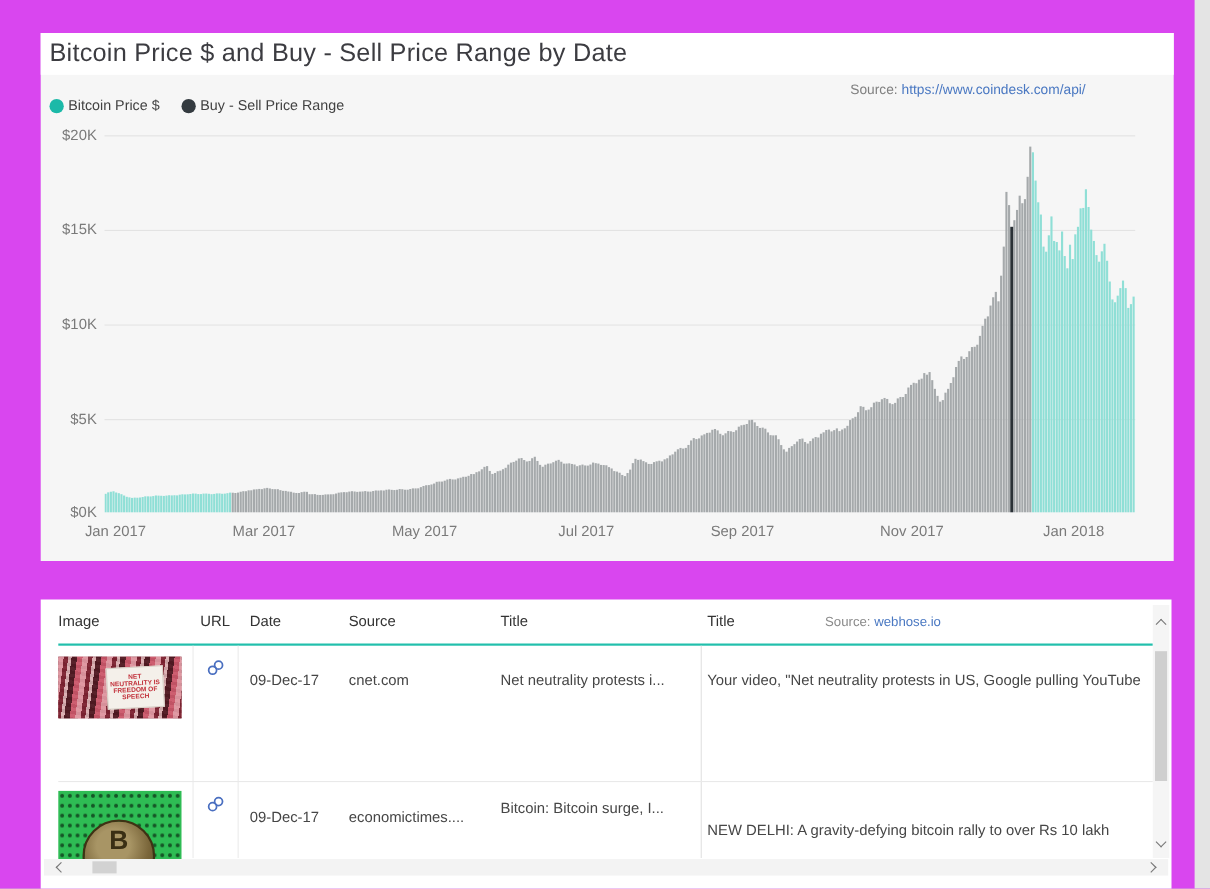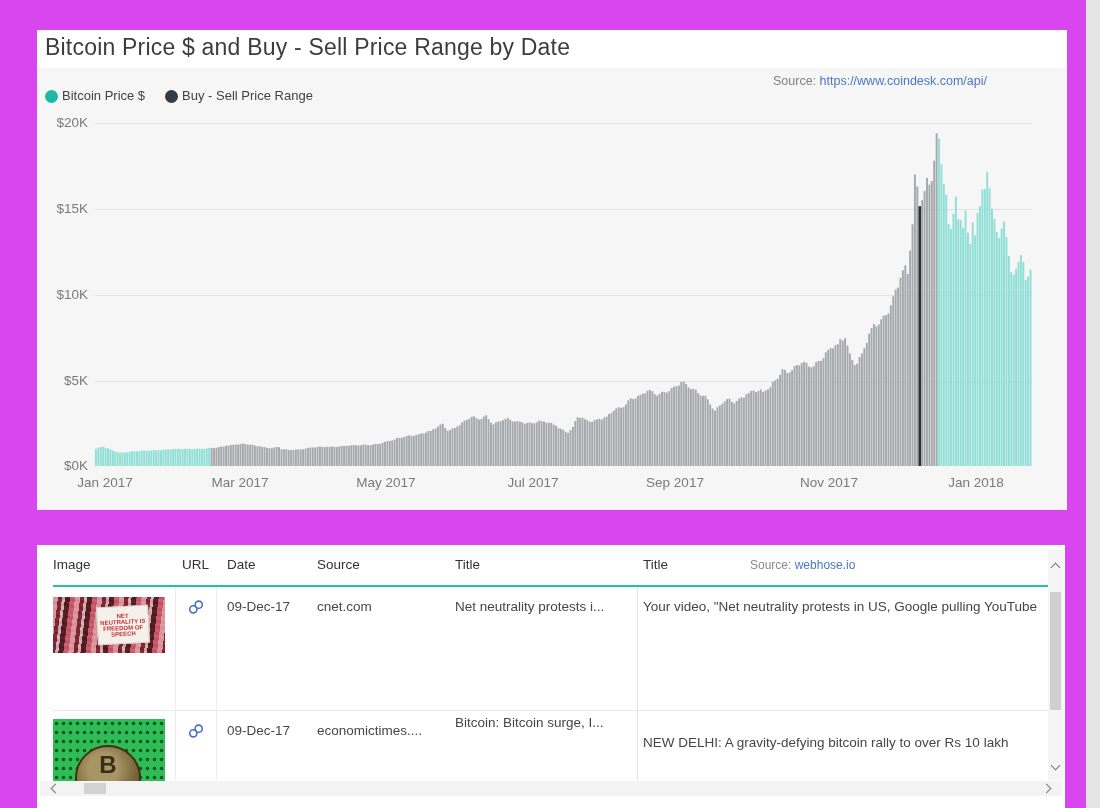--- a/index.html
+++ b/index.html
@@ -33,21 +33,21 @@
   .table-card { position:absolute; left:37px; top:545px; width:1028px; height:300px; background:#ffffff; overflow:hidden; }
   .col-header { position:absolute; top:12px; font-size:13.5px; color:#333; cursor:pointer; white-space:nowrap; }
   .table-source { position:absolute; top:13px; left:713px; font-size:12px; color:#8a8a8a; white-space:nowrap; }
   .table-source a { color:#4a78c2; cursor:pointer; }
   .header-underline { position:absolute; top:40px; left:16px; width:995px; height:2px; background:#21bfac; }
 
   .col-sep { position:absolute; top:42px; height:193px; width:1px; background:#ececec; }
   .row-sep { position:absolute; left:16px; width:995px; height:1px; background:#e9e9e9; }
 
   .t-row { position:absolute; left:0; width:1028px; }
-  .cell { position:absolute; font-size:13.5px; color:#464646; white-space:nowrap; overflow:hidden; }
+  .cell { position:absolute; font-size:13.5px; color:#464646; white-space:nowrap; overflow:hidden;margin-top:12px; }
 
   .news-img { position:absolute; left:16px; width:112px; overflow:hidden; }
 
   
   .img-protest { height:56px; background-color:#a64a56;
     background-image:
       repeating-linear-gradient(97deg, rgba(230,160,170,.85) 0 5px, rgba(120,30,45,.85) 5px 9px, rgba(235,205,205,.7) 9px 12px, rgba(70,20,28,.85) 12px 17px, rgba(210,90,110,.8) 17px 22px),
       repeating-linear-gradient(10deg, rgba(40,10,15,.35) 0 3px, rgba(255,230,230,.25) 3px 6px);
   }
   .protest-sign { position:absolute; left:44px; top:9px; width:52px; height:38px; background:#f4f0ea;

